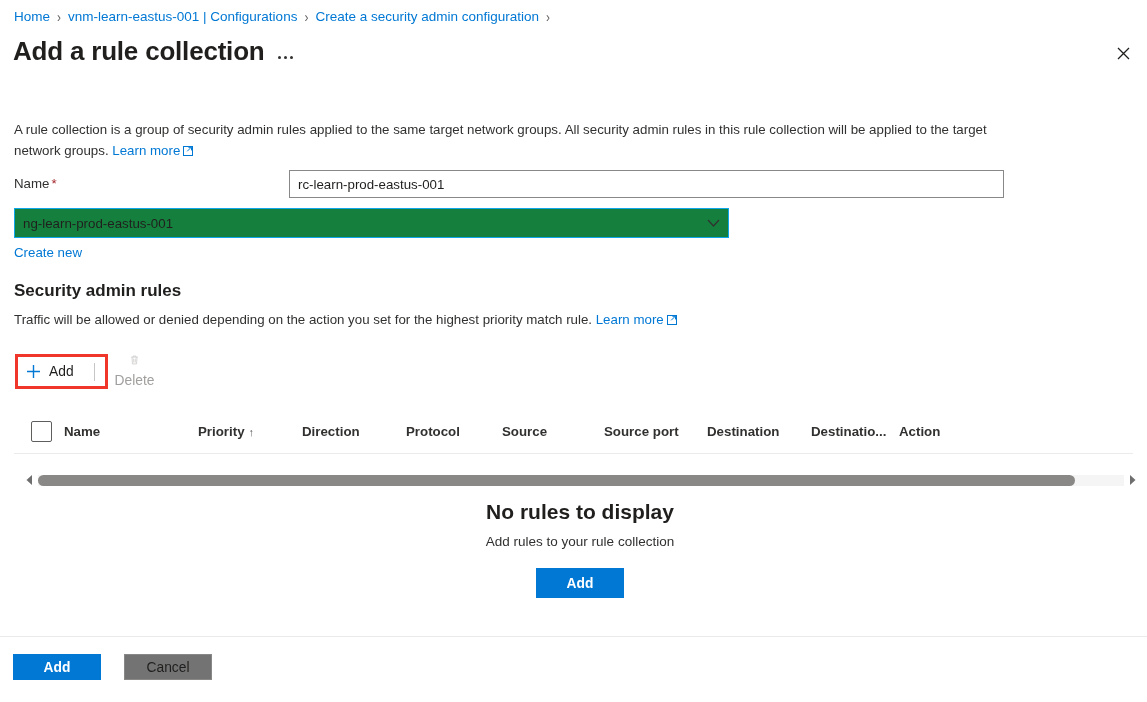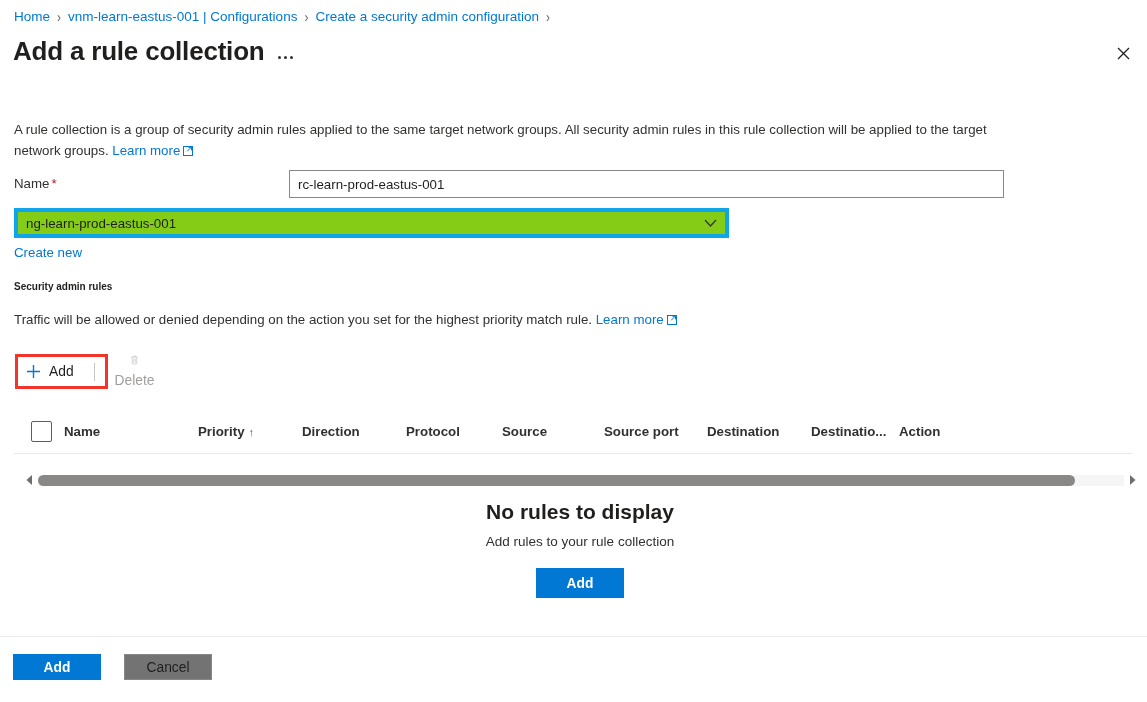--- a/index.html
+++ b/index.html
@@ -49,29 +49,29 @@
   .field-label {
     width:275px; font-size:13.3px; color:#323130; padding-top:6px; flex:none;
   }
   .req { color:#a4262c; margin-left:2px; }
   .txt-input {
     width:715px; height:28px; border:1px solid #8a8886; background:#fff;
     font-family:"Liberation Sans", sans-serif; font-size:13.3px; color:#201f1e;
     padding:0 8px; outline:none; border-radius:0;
   }
   .dropdown {
-    width:715px; height:30px; border:4px solid #0ea5e9; background:#84cc16;
+    width:715px; height:30px; border:1px solid #0ea5e9; background:#15803d;
     display:flex; align-items:center; padding:0 8px; cursor:pointer;
   }
   .dd-value { flex:1; font-size:13.3px; color:#201f1e; }
   .create-new { margin-top:7px; font-size:13.3px; }
 
   
   .sec-title {
-    position:absolute; left:14px; top:281px; font-size:10px; font-weight:600; color:#201f1e;
+    position:absolute; left:14px; top:281px; font-size:17px; font-weight:600; color:#201f1e;
   }
   .sec-desc { position:absolute; left:14px; top:312px; font-size:13.3px; color:#323130; }
 
   
   .cmdbar { position:absolute; left:14px; top:355px; display:flex; align-items:center; height:33px; }
   .cmd-btn {
     display:flex; align-items:center; gap:8px; height:33px; padding:0 12px;
     font-size:13.8px; color:#201f1e; cursor:pointer; background:transparent; border:none;
     font-family:"Liberation Sans", sans-serif;
   }

